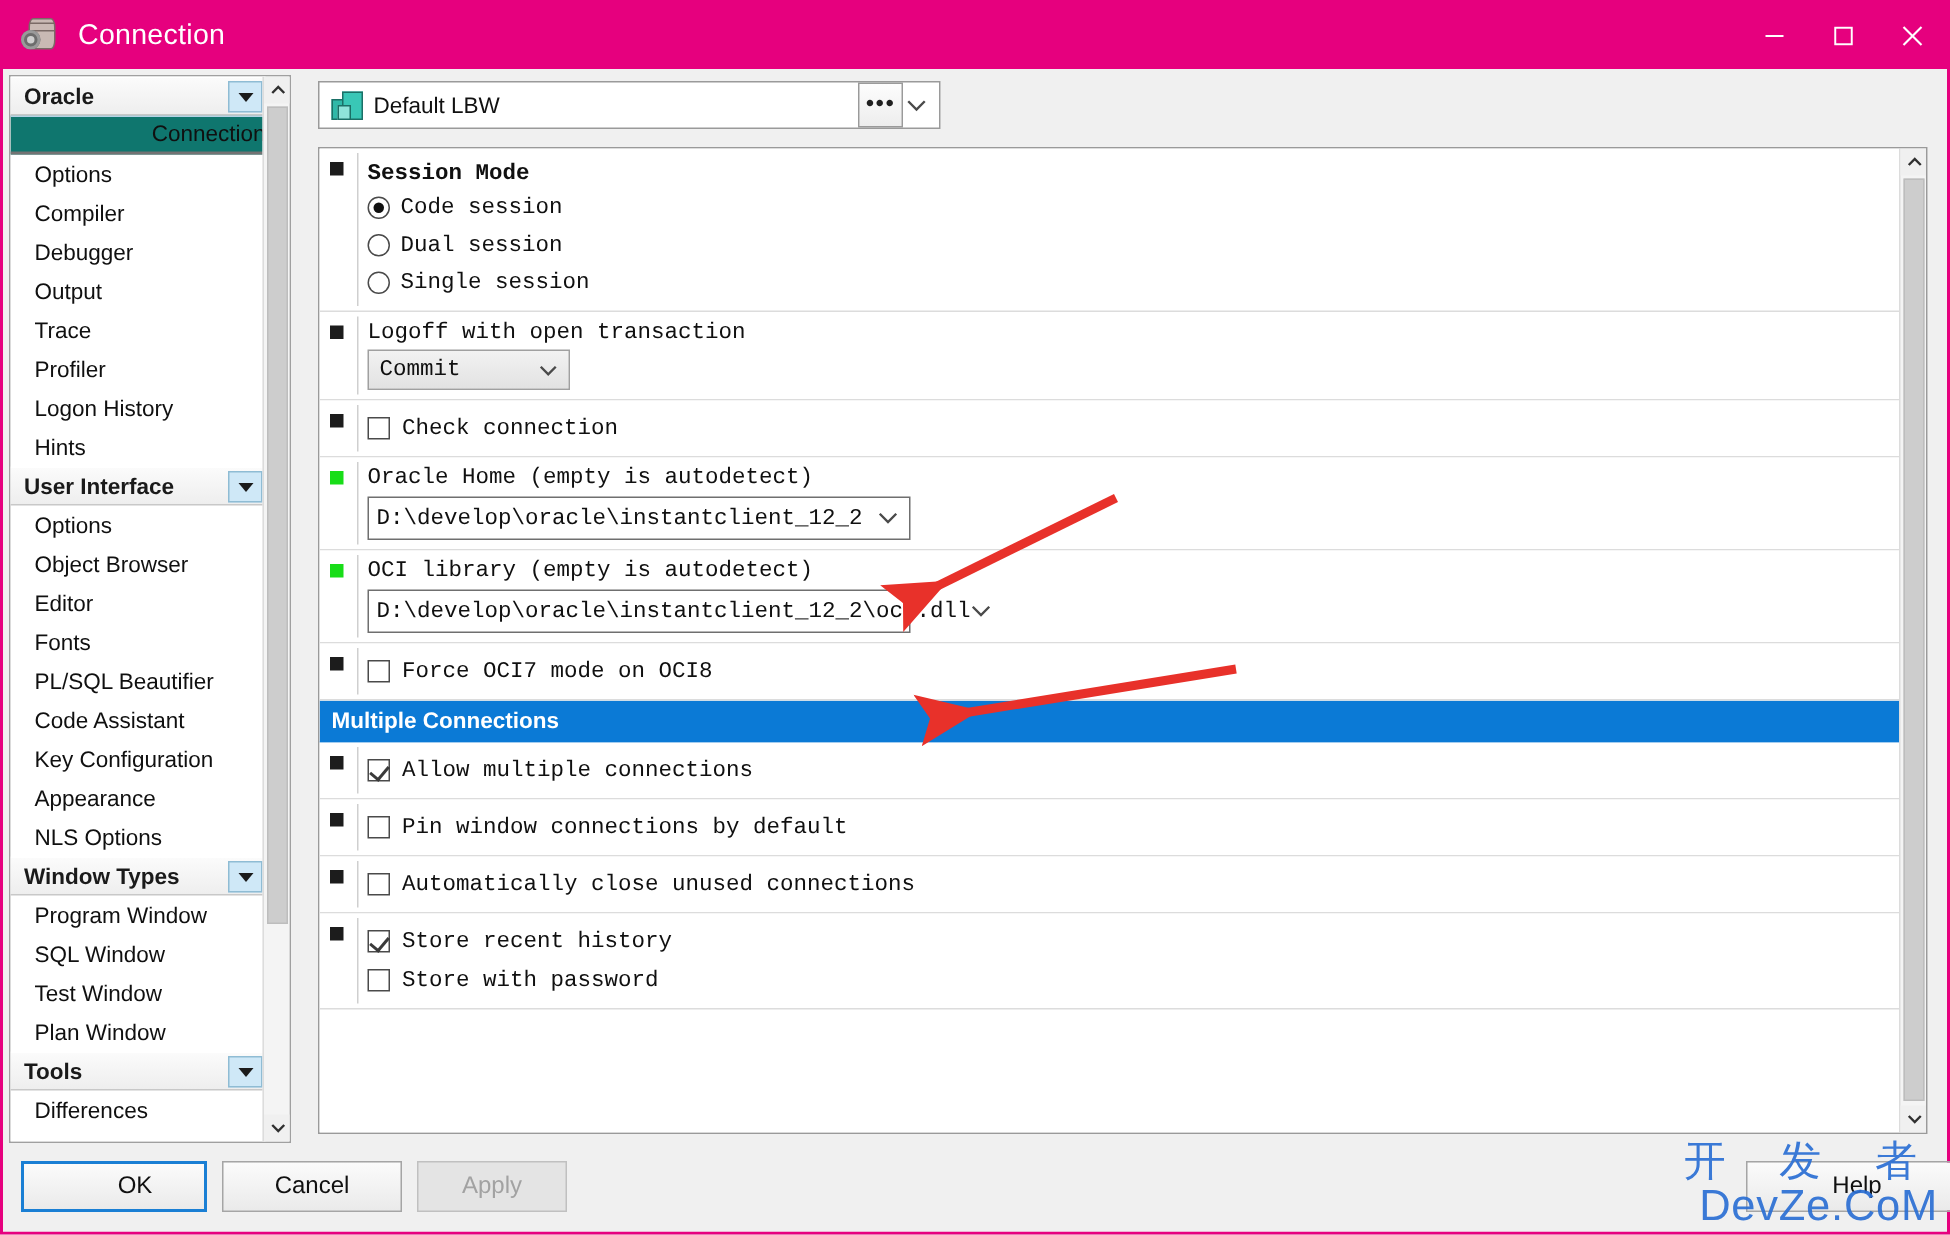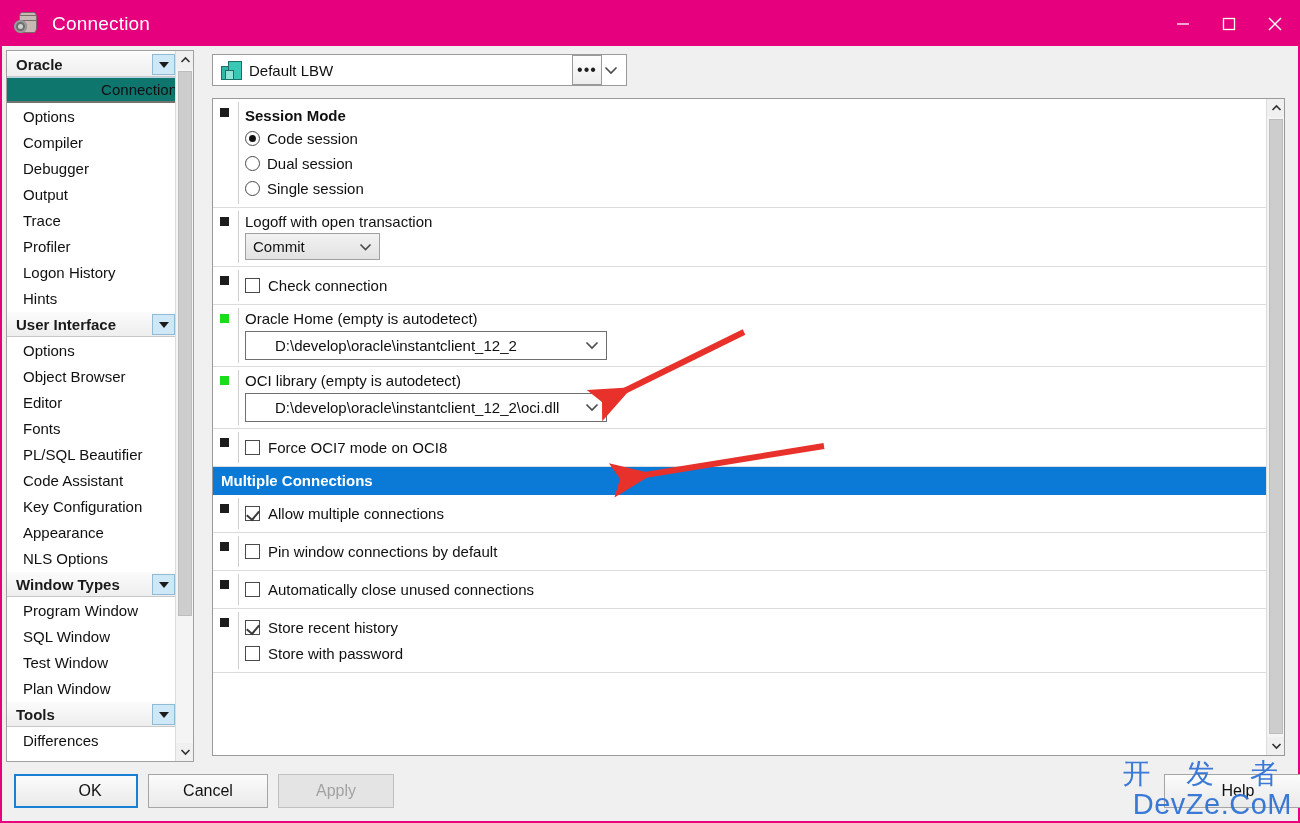--- a/index.html
+++ b/index.html
@@ -150,21 +150,21 @@
     background:#ffffff;
     box-sizing:border-box;
   }
   .marker{
     position:absolute;left:7px;top:9px;width:9px;height:9px;background:#1c1c1c;
   }
   .marker.green{background:#18dd18;}
   .rowbar{
     position:absolute;left:25px;top:3px;bottom:3px;width:1px;background:#cfcfcf;
   }
-  .rowcontent{margin-left:32px;padding:5px 0 6px 0;}
+  .rowcontent{margin-left:32px;padding:5px 0 6px 0;font-family:Liberation Mono, monospace;}
   .secthead{
     font-size:15px;font-weight:bold;color:#101010;margin:3px 0 2px 0;
   }
   .lbl{font-size:15px;color:#101010;}
   .radiorow{display:flex;align-items:center;height:25px;}
   .radio{
     width:15px;height:15px;border-radius:50%;
     border:1px solid #4a4a4a;background:#ffffff;
     box-sizing:border-box;margin-right:7px;position:relative;flex:0 0 auto;
   }
@@ -186,21 +186,21 @@
     width:135px;height:27px;margin-top:3px;
     background:linear-gradient(#f2f2f2,#e2e2e2);
     border:1px solid #a0a0a0;box-sizing:border-box;
     display:flex;align-items:center;
   }
   .select-commit .stext{font-size:15px;color:#101010;padding-left:7px;flex:1 1 auto;}
   .select-commit .schev{width:28px;display:flex;align-items:center;justify-content:center;}
   .pathbox{
     width:362px;height:29px;margin-top:4px;
     background:#ffffff;border:1px solid #6f6f6f;box-sizing:border-box;
-    display:flex;align-items:center;padding-left:24px;
+    display:flex;align-items:center;
   }
   .pathbox .ptext{font-size:15px;color:#101010;padding-left:5px;flex:1 1 auto;}
   .pathbox .pchev{width:28px;display:flex;align-items:center;justify-content:center;}
   .bluebar{
     background:#0b7ad6;height:27px;display:flex;align-items:center;
     border-bottom:1px solid #0b7ad6;
   }
   .bluebar .btext{
     color:#ffffff;font-size:15px;font-weight:bold;padding-left:8px;
   }
@@ -554,21 +554,21 @@
             </svg>
         </div>
       </div>
     </div>
 
   </div>
 
   <div class="footer">
     <div class="fbtn focus" style="left:12px;width:124px;">OK</div>
     <div class="fbtn" style="left:146px;width:120px;">Cancel</div>
-    <div class="fbtn disabled" style="left:276px;width:116px;">Apply</div>
+    <div class="fbtn disabled" style="left:276px;width:100px;">Apply</div>
     <div class="fbtn" style="left:1162px;width:148px;">Help</div>
   </div>
 
   <svg class="overlay" viewBox="0 0 1300 823">
     <defs>
       <marker id="ah" markerWidth="7" markerHeight="7" refX="5.6" refY="3.5" orient="auto">
         <polygon points="0,3.5 7,0.6 5.6,3.5 7,6.4" fill="#e8312a"></polygon>
       </marker>
     </defs>
     <line x1="742" y1="330" x2="600" y2="400" stroke="#e8312a" stroke-width="6" marker-end="url(#ah)"></line>

